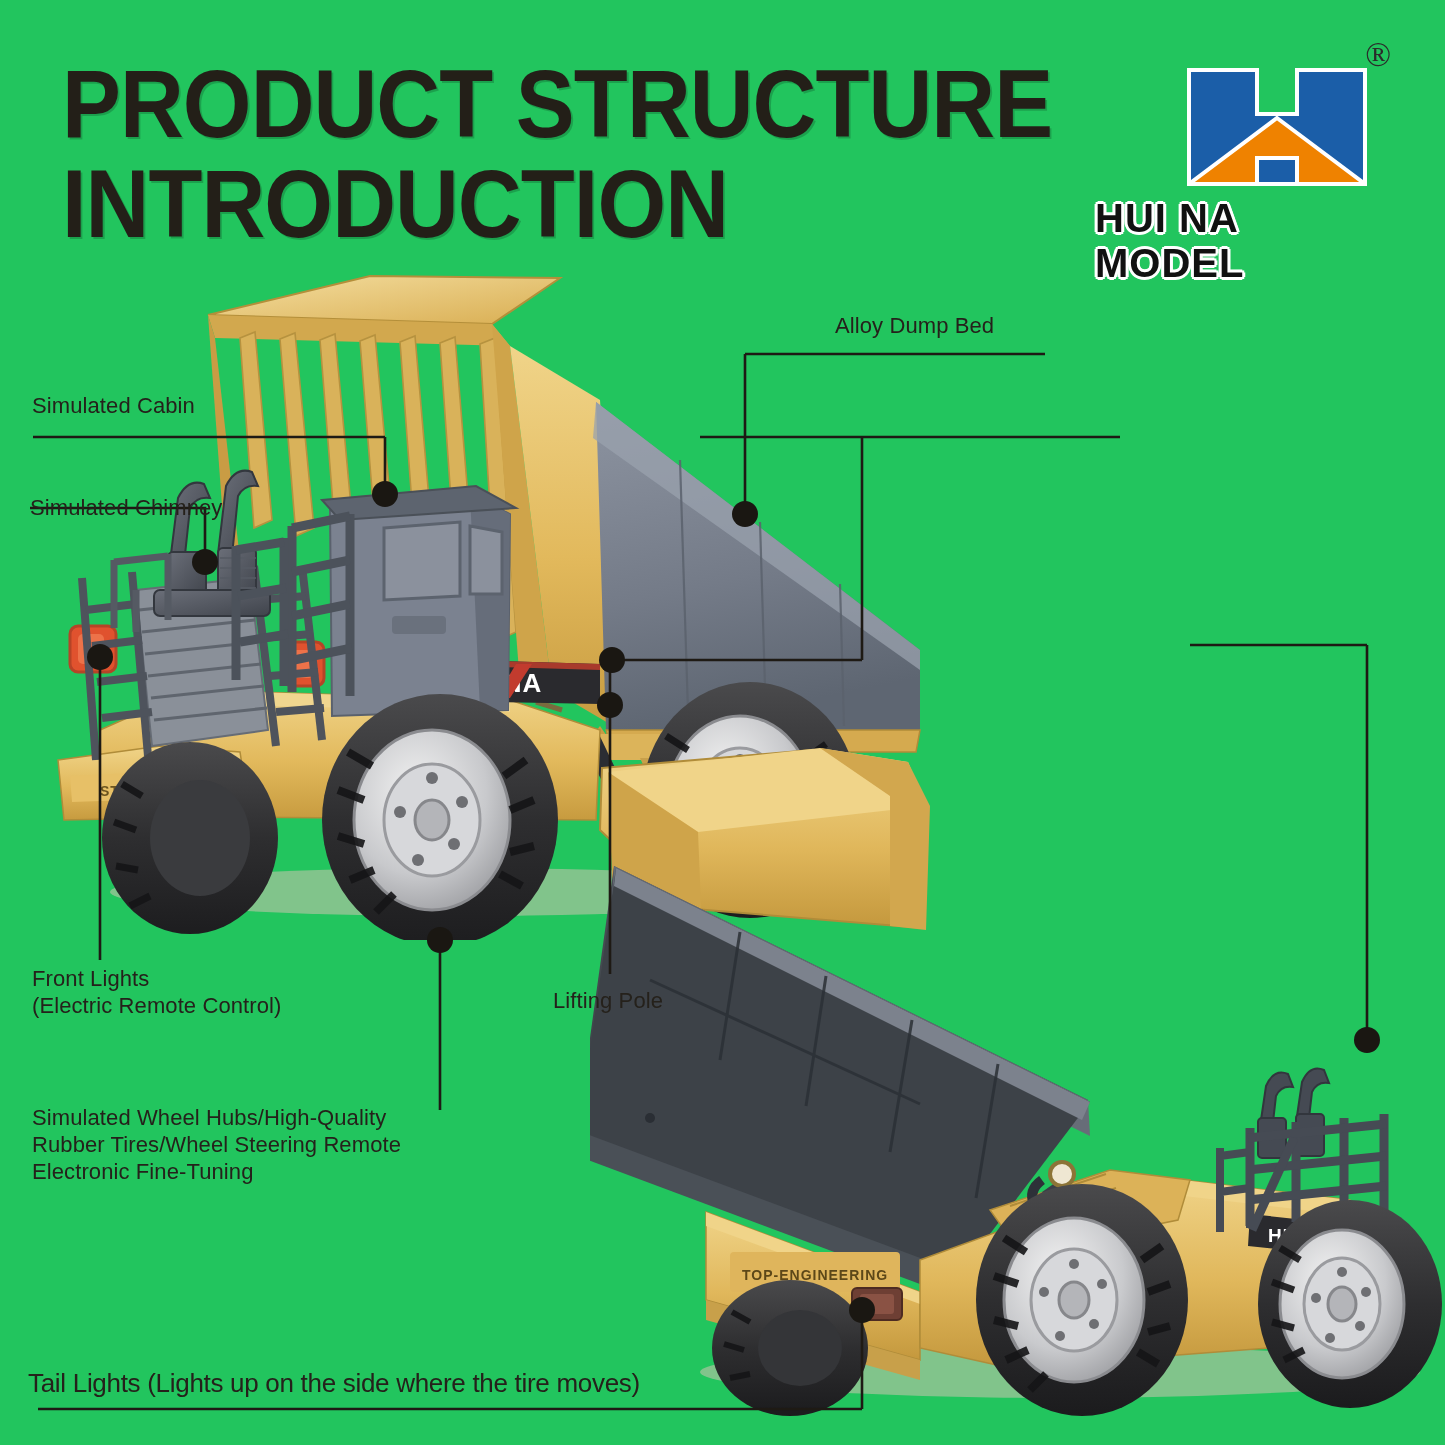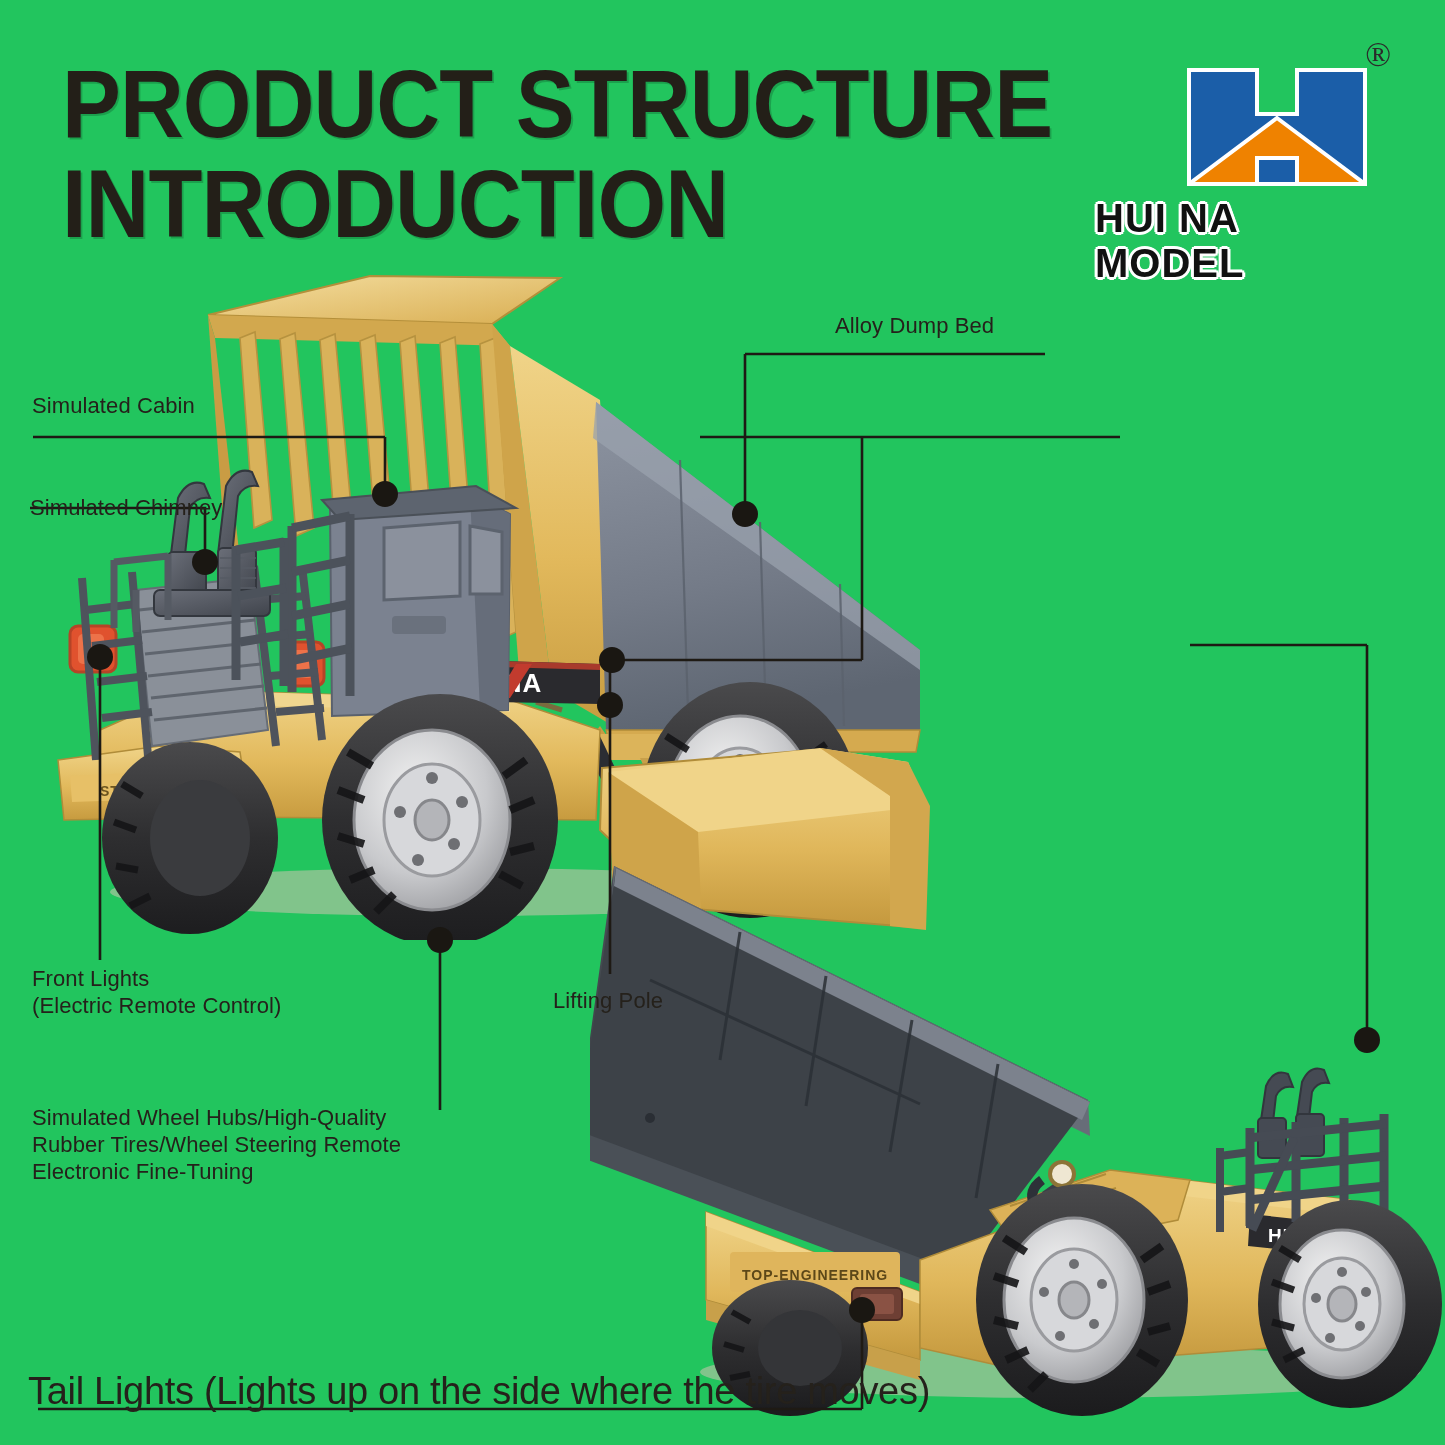--- a/index.html
+++ b/index.html
@@ -43,21 +43,21 @@
 
   
   .lbl{
     position:absolute;
     color:#25211b;
     font-size:22px;
     line-height:1.22;
     white-space:pre;
     letter-spacing:0.1px;
   }
-  .lbl.tail{font-size:38px;letter-spacing:-0.3px;}
+  .lbl.tail{font-size:26px;letter-spacing:-0.3px;}
 
   
   svg.layer{position:absolute;left:0;top:0;width:1445px;height:1445px;pointer-events:none;}
   svg.art{position:absolute;pointer-events:none;}
 </style>
 </head>
 <body>
 
 <div id="stage">
 

